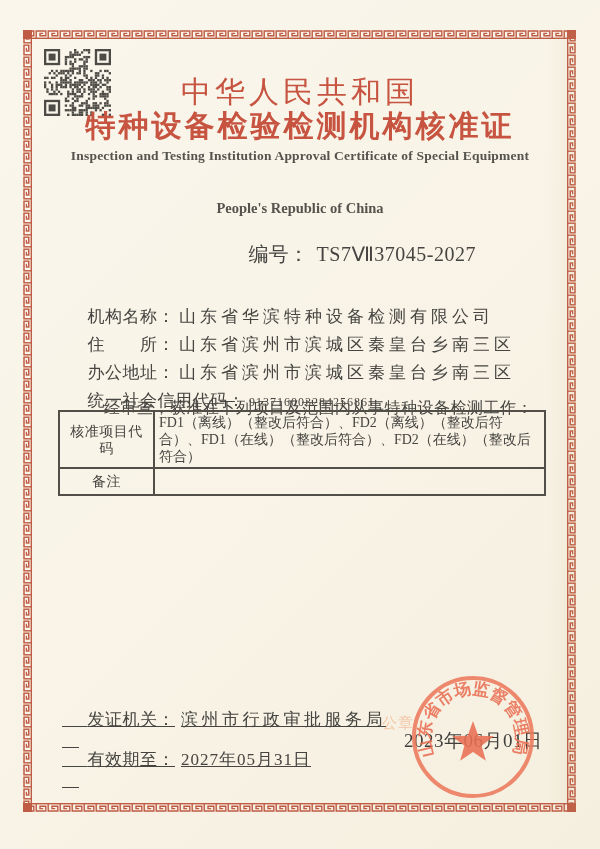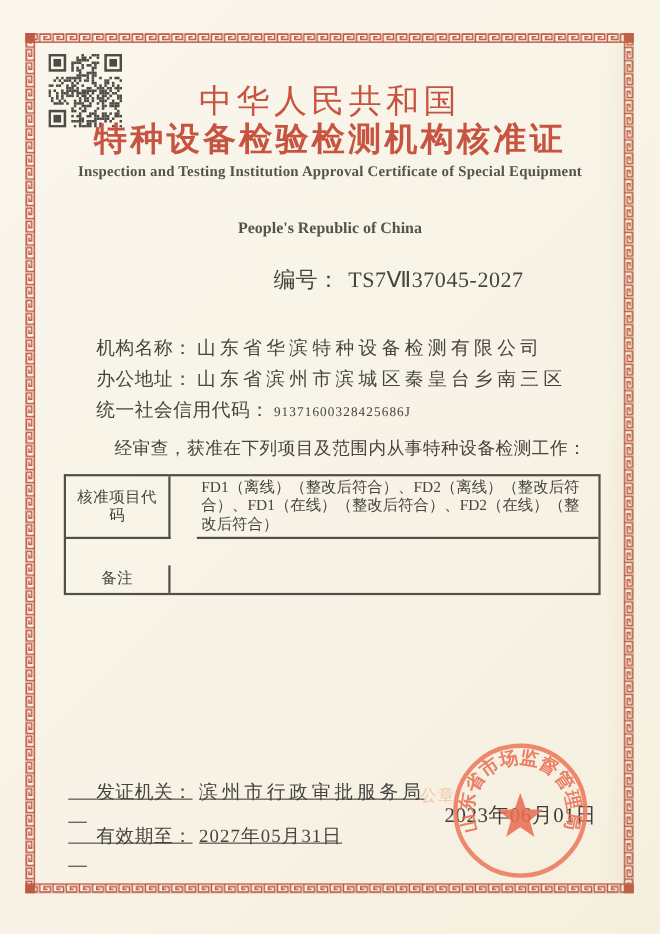--- a/index.html
+++ b/index.html
@@ -45,24 +45,24 @@
   .field-row{height:28px;font-size:17px;white-space:pre;}
   .field-label{letter-spacing:0.5px;}
   .field-value{letter-spacing:4px;margin-left:4px;}
   .field-value.code{letter-spacing:1px;font-size:12px;}
 
   .statement{
     position:absolute;left:104px;top:398px;font-size:16px;color:#454440;letter-spacing:0.5px;
   }
 
   .approval-table{
-    position:absolute;left:58px;top:431px;width:484px;
+    position:absolute;left:58px;top:410px;width:484px;
     border:2px solid #514f48;
     display:grid;grid-template-columns:95px 1fr;
-    color:#454440;font-size:14px;line-height:17px;gap:24px;
+    color:#454440;font-size:14px;line-height:17px;
   }
   .cell{padding:2px 4px;}
   .cell.head{
     display:flex;align-items:center;justify-content:center;
     border-right:2px solid #514f48;text-align:center;letter-spacing:0.5px;
   }
   .row1{border-bottom:2px solid #514f48;min-height:49px;}
   .row2{min-height:21px;}
 
   .footer-fields{position:absolute;left:62px;top:688px;color:#454440;text-decoration:underline;}
@@ -425,20 +425,23 @@
 
   <div class="number-line">
     <span class="num-label">编号：</span><span class="num-value">TS7Ⅶ37045-2027</span>
   </div>
 
   <div class="fields">
     <div class="field-row">
       <span class="field-label">机构名称：</span><span class="field-value">山东省华滨特种设备检测有限公司</span>
     </div>
     <div class="field-row">
+      <span class="field-label">住　　所：</span><span class="field-value">山东省滨州市滨城区秦皇台乡南三区</span>
+    </div>
+    <div class="field-row">
       <span class="field-label">办公地址：</span><span class="field-value">山东省滨州市滨城区秦皇台乡南三区</span>
     </div>
     <div class="field-row">
       <span class="field-label">统一社会信用代码：</span><span class="field-value code">91371600328425686J</span>
     </div>
   </div>
 
   <div class="statement">经审查，获准在下列项目及范围内从事特种设备检测工作：</div>
 
   <div class="approval-table">

